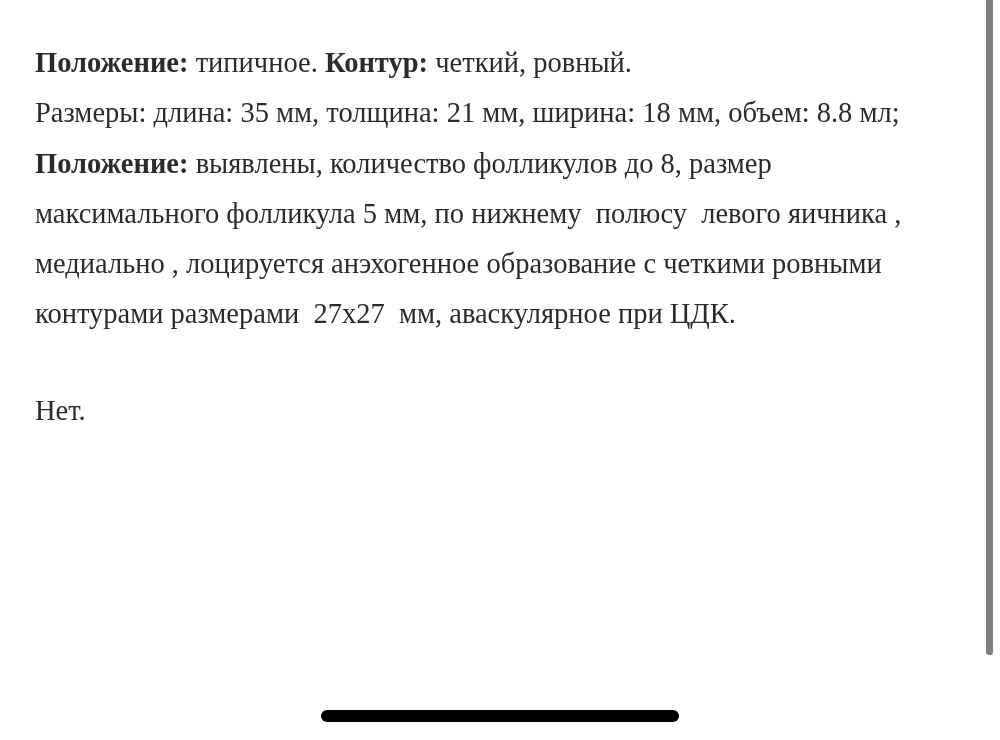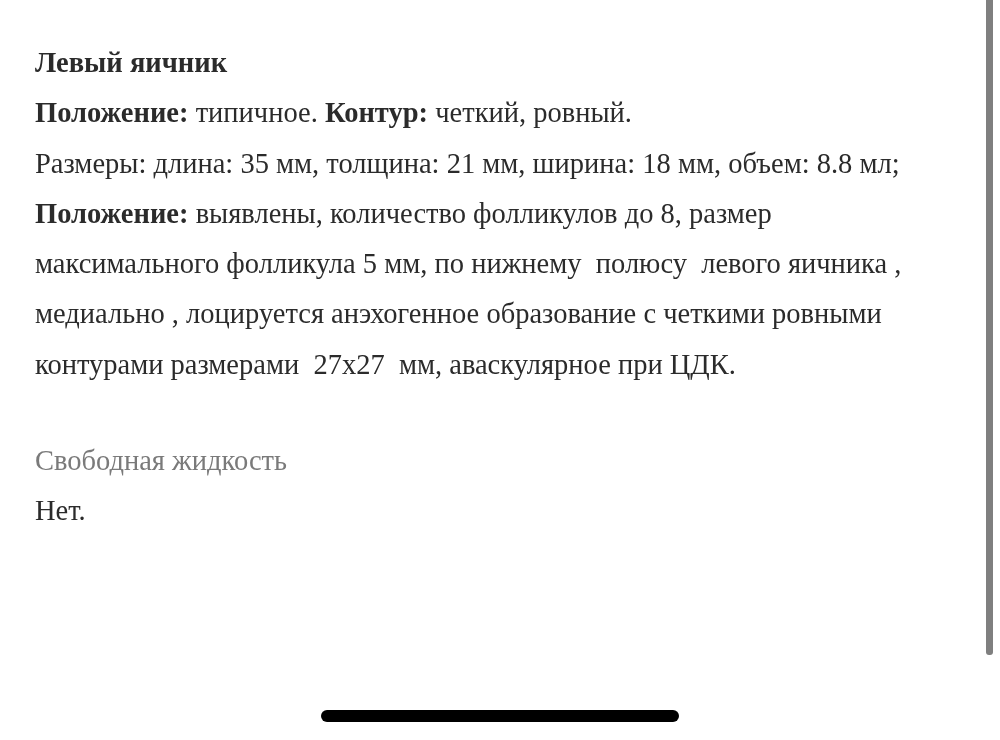--- a/index.html
+++ b/index.html
@@ -44,24 +44,22 @@
       width: 358px;
       height: 12px;
       background: #000000;
       border-radius: 6px;
     }
   </style>
 </head>
 <body>
 
 <div class="content">
-  <p class="title">Левый яичник</p>
   <p>
     <b>Положение:</b><span style="white-space:pre"> типичное. </span><b>Контур:</b><span style="white-space:pre"> четкий, ровный.</span>
   </p>
   <p style="white-space:pre-wrap"><span>Размеры: длина: 35 мм, толщина: 21 мм, ширина: 18 мм, объем: 8.8 мл; </span><b>Положение:</b><span> выявлены, количество фолликулов до 8, размер максимального фолликула 5 мм, по нижнему  полюсу  левого яичника , медиально , лоцируется анэхогенное образование с четкими ровными контурами размерами  27x27  мм, аваскулярное при ЦДК.</span></p>
   <div class="gap"></div>
-  <p class="section-heading">Свободная жидкость</p>
   <p>Нет.</p>
 </div>
 
 <div class="scrollbar"></div>
 <div class="home-indicator"></div>
 
 </body></html>

